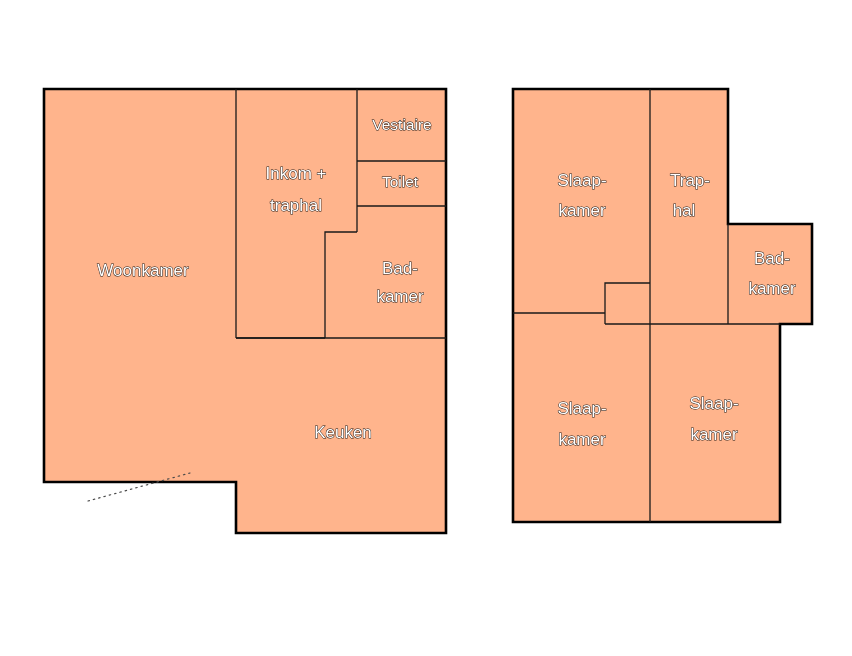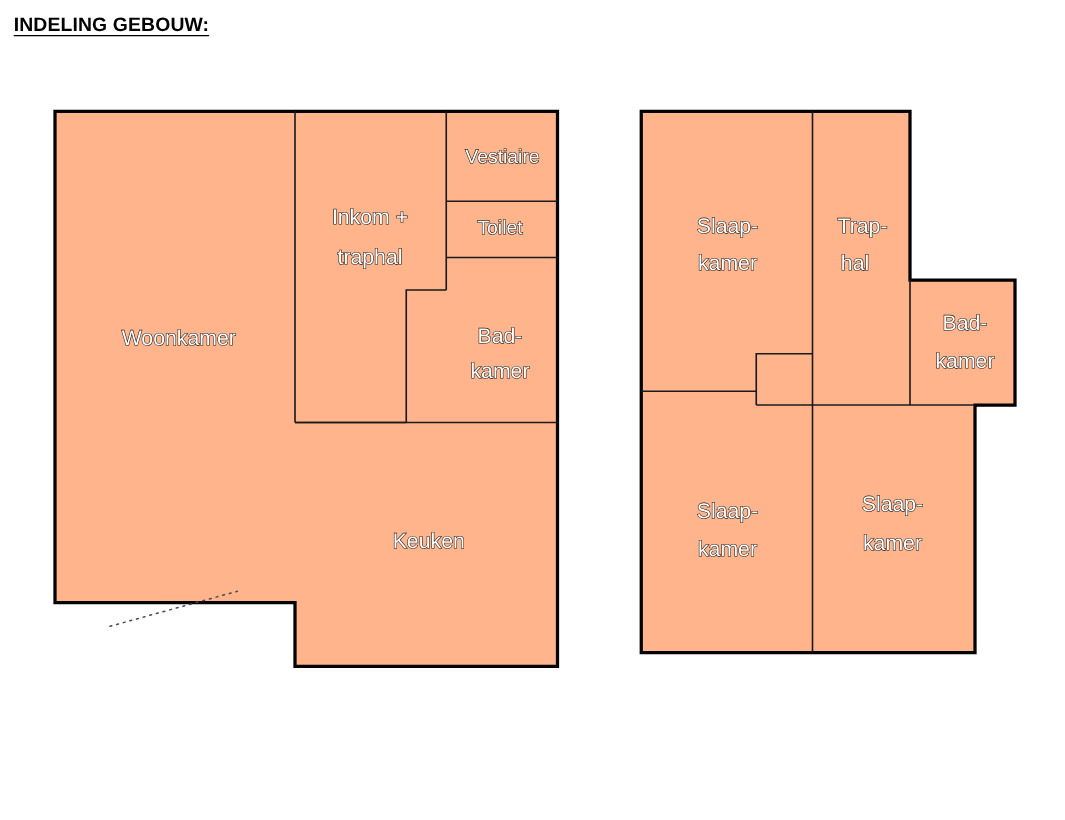--- a/index.html
+++ b/index.html
@@ -74,21 +74,20 @@
     stroke-width: 1.2;
     stroke-dasharray: 1.5 4;
     stroke-linecap: round;
   }
 </style>
 </head>
 <body>
 
 <div id="page">
 
-  <div id="title">INDELING GEBOUW:</div>
 
   <svg id="plans" viewBox="0 0 852 656" width="852" height="656" xmlns="http://www.w3.org/2000/svg">
 
     <g>
 
       <polygon class="floor-fill" points="44,89 446,89 446,533 236,533 236,482 44,482"></polygon>
 
       <polygon class="wall-outer" points="44,89 446,89 446,533 236,533 236,482 44,482"></polygon>
 
       <line class="wall-inner" x1="236" y1="89" x2="236" y2="338"></line>

